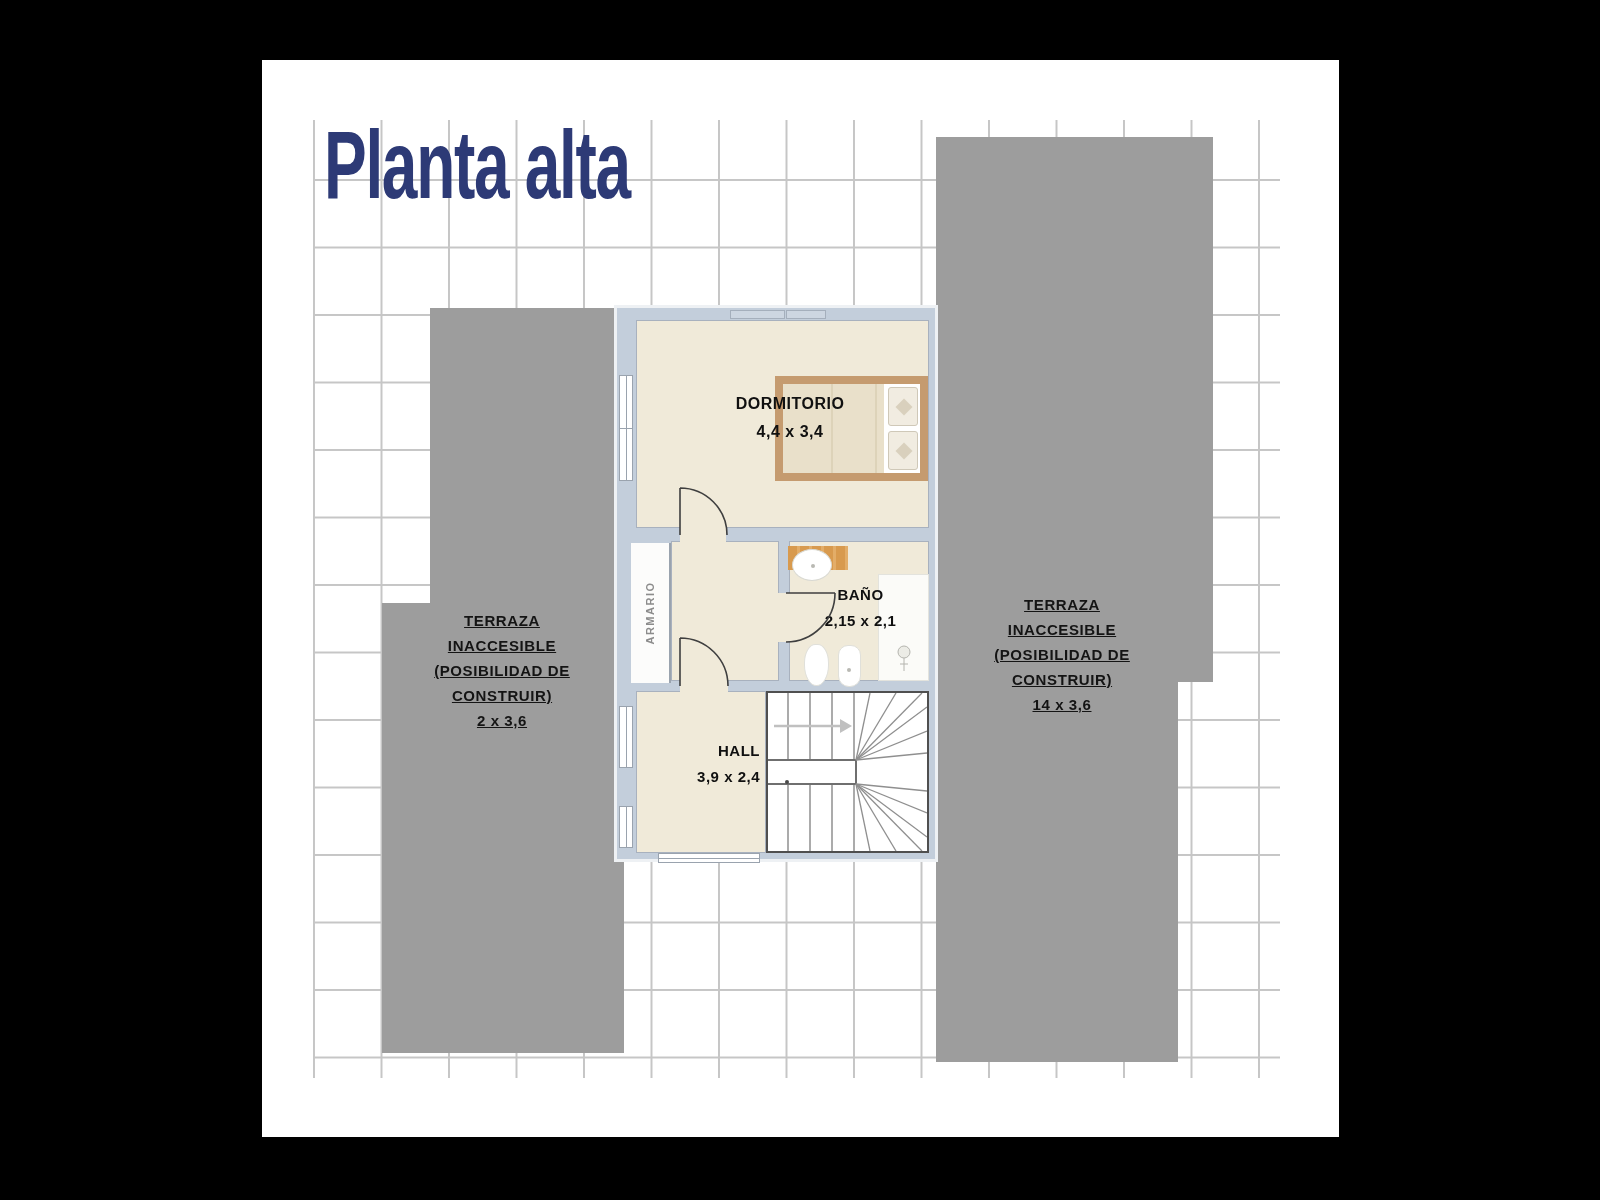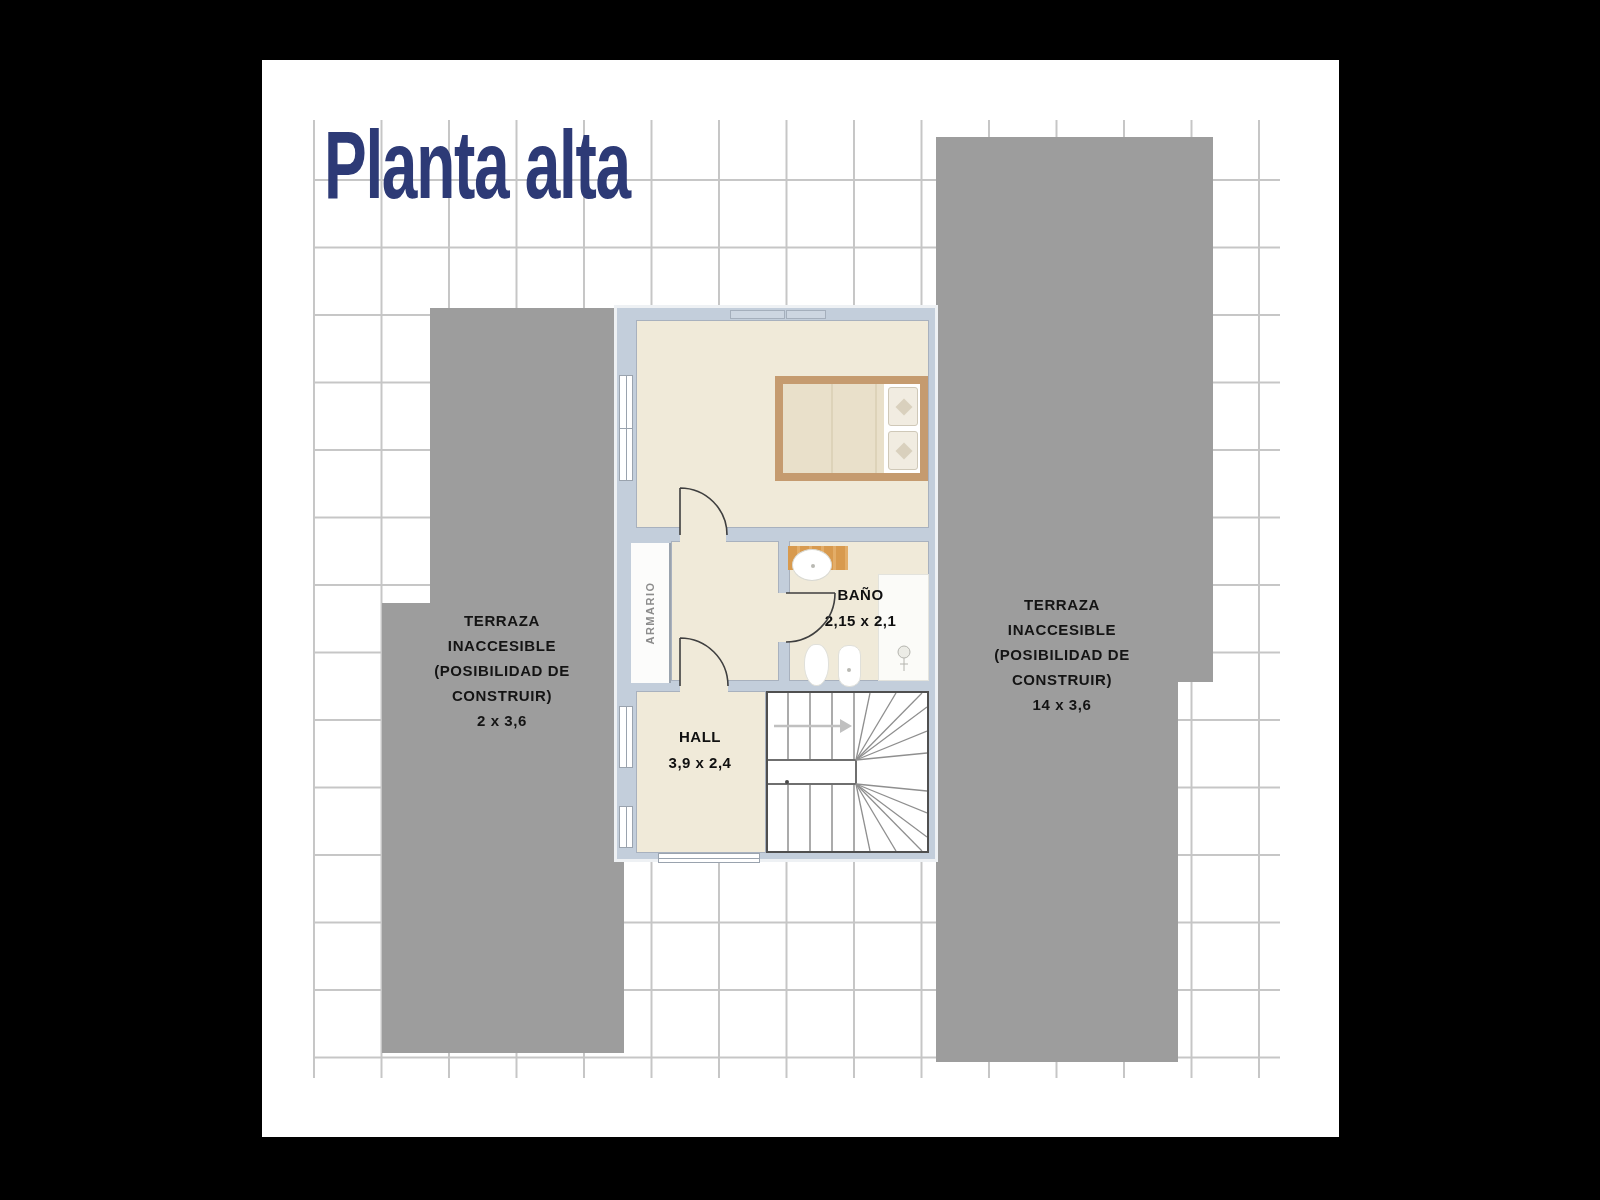--- a/index.html
+++ b/index.html
@@ -26,21 +26,21 @@
     position:absolute;left:62px;top:56px;margin:0;
     font-size:97px;line-height:1;font-weight:bold;letter-spacing:-2px;
     color:#2d3a76;
     transform:scaleX(0.66);transform-origin:left top;
     white-space:nowrap;
   }
   .terrace{position:absolute;background:#9d9d9d;}
   .terrace-label{
     position:absolute;
     font-size:15px;font-weight:bold;line-height:25px;letter-spacing:0.6px;
-    color:#141414;text-align:center;
+    color:#141414;text-align:center;text-decoration:underline;
   }
   .terrace-label span{display:block;}
   
   .plan{
     position:absolute;left:352px;top:245px;width:324px;height:557px;
     background:#c3cedb;
     border:3px solid #eef1f4;
     box-sizing:border-box;
   }
   .plan *{box-sizing:border-box;}
@@ -238,24 +238,28 @@
         <path d="M63 330 L63 378 M63 330 A48 48 0 0 1 111 378"></path>
         <path d="M169 285 L218 285 M218 285 A49 49 0 0 1 169 334"></path>
       </g>
       <g stroke="#b4b4ae" fill="#ededе8">
         <circle cx="287" cy="344" r="6" fill="#ececE6"></circle>
         <line x1="287" y1="350" x2="287" y2="363"></line>
         <line x1="283" y1="356" x2="291" y2="356"></line>
       </g>
     </svg>
 
+    <div class="room-label dorm-label" style="left:93px;top:82px;width:160px;">
+      <span class="room-name">DORMITORIO</span>
+      <span class="room-dims">4,4 x 3,4</span>
+    </div>
     <div class="room-label" style="left:181px;top:274px;width:125px;">
       <span class="room-name">BAÑO</span>
       <span class="room-dims">2,15 x 2,1</span>
     </div>
-    <div class="room-label" style="left:23px;top:416px;width:120px;">
+    <div class="room-label" style="left:23px;top:430px;width:120px;text-align:right;">
       <span class="room-name">HALL</span>
       <span class="room-dims">3,9 x 2,4</span>
     </div>
 
   </div>
 
 </div>
 
 </body></html>

